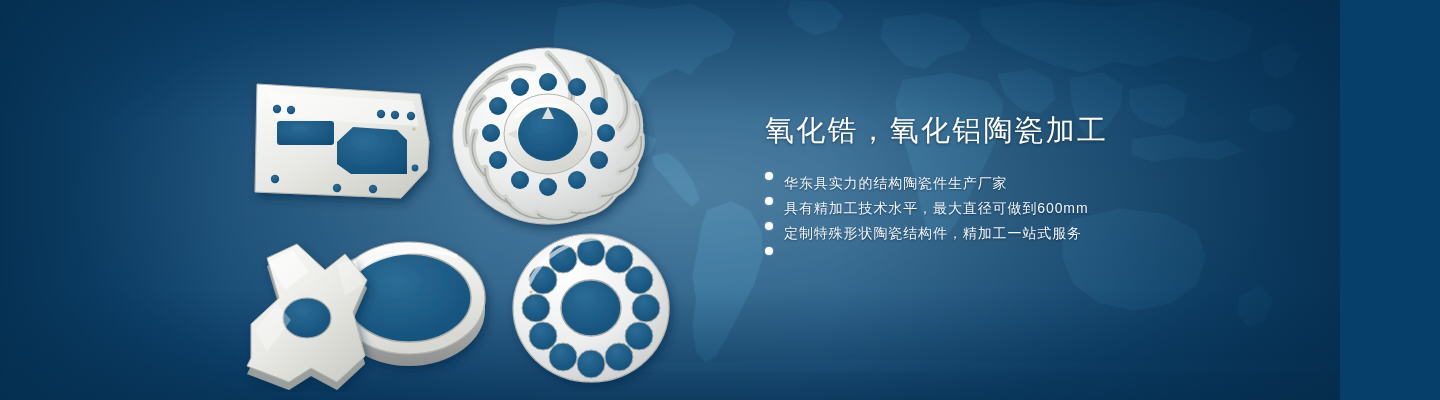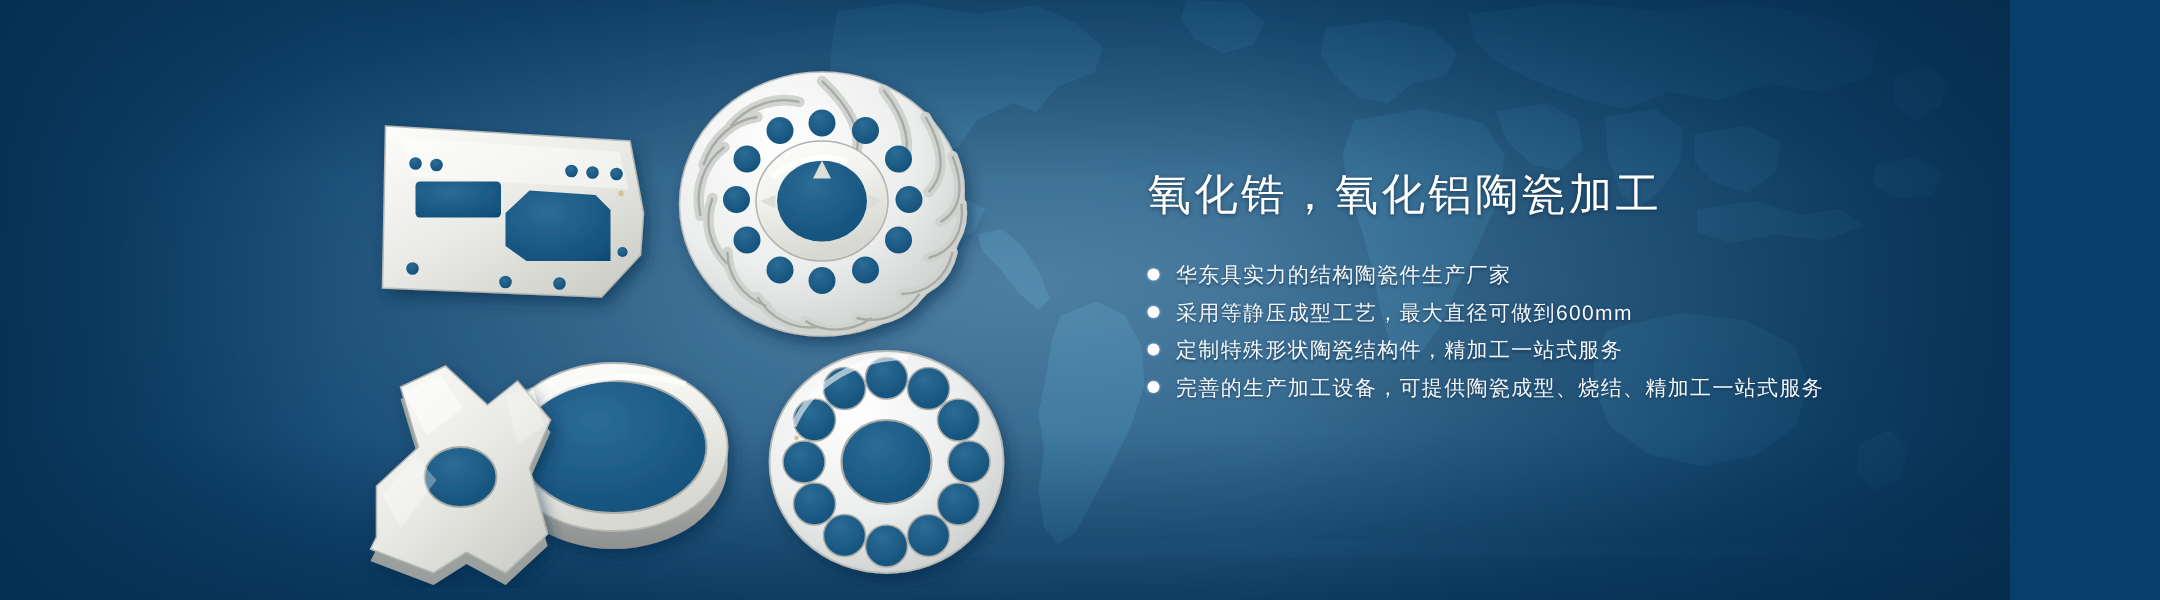--- a/index.html
+++ b/index.html
@@ -59,21 +59,21 @@
     font-weight:400;
     text-shadow:0 1px 3px rgba(0,18,36,0.55);
     white-space:nowrap;
   }
   .bullets {
     margin-top:24px;
     list-style:none;
   }
   .bullets li {
     display:flex;
-    align-items:center;
+    align-items:flex-start;
     height:22px;
     margin-bottom:3px;
   }
   .dot {
     width:8px; height:8px;
     border-radius:50%;
     background:#ffffff;
     flex:0 0 8px;
     margin-right:11px;
     box-shadow:0 0 2px rgba(255,255,255,0.5);
@@ -309,26 +309,25 @@
   <div class="copy">
     <div class="headline">氧化锆，氧化铝陶瓷加工</div>
 
     <ul class="bullets">
       <li>
         <span class="dot"></span>
         <span class="bullet-text">华东具实力的结构陶瓷件生产厂家</span>
       </li>
       <li>
         <span class="dot"></span>
-        <span class="bullet-text">采用等静压成型工艺，最大直径可做到600mm</span>
+        <span class="bullet-text">具有精加工技术水平，最大直径可做到600mm</span>
       </li>
       <li>
         <span class="dot"></span>
         <span class="bullet-text">定制特殊形状陶瓷结构件，精加工一站式服务</span>
       </li>
       <li>
         <span class="dot"></span>
-        <span class="bullet-text">完善的生产加工设备，可提供陶瓷成型、烧结、精加工一站式服务</span>
       </li>
     </ul>
   </div>
 
 </div>
 
 </body></html>

